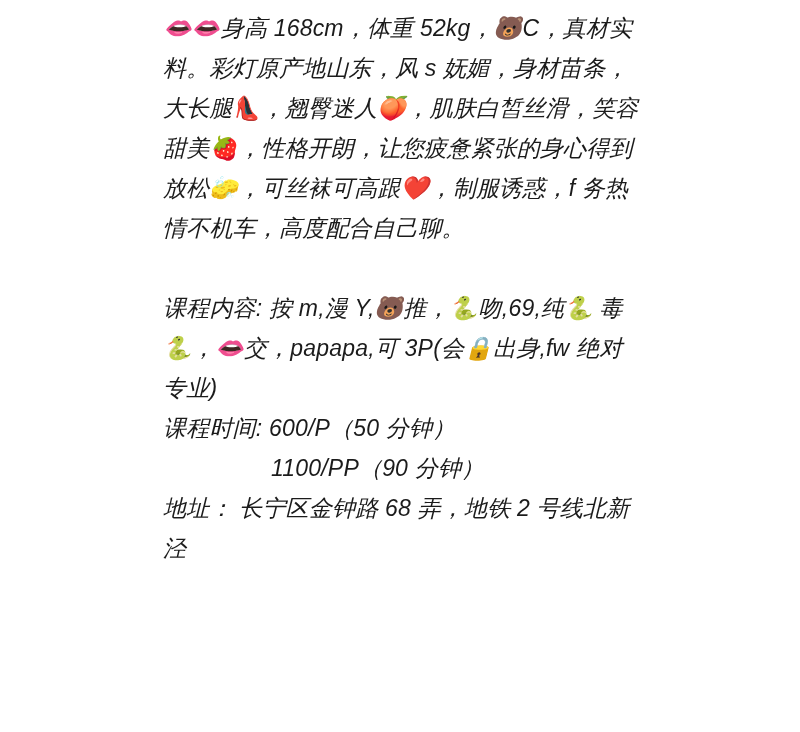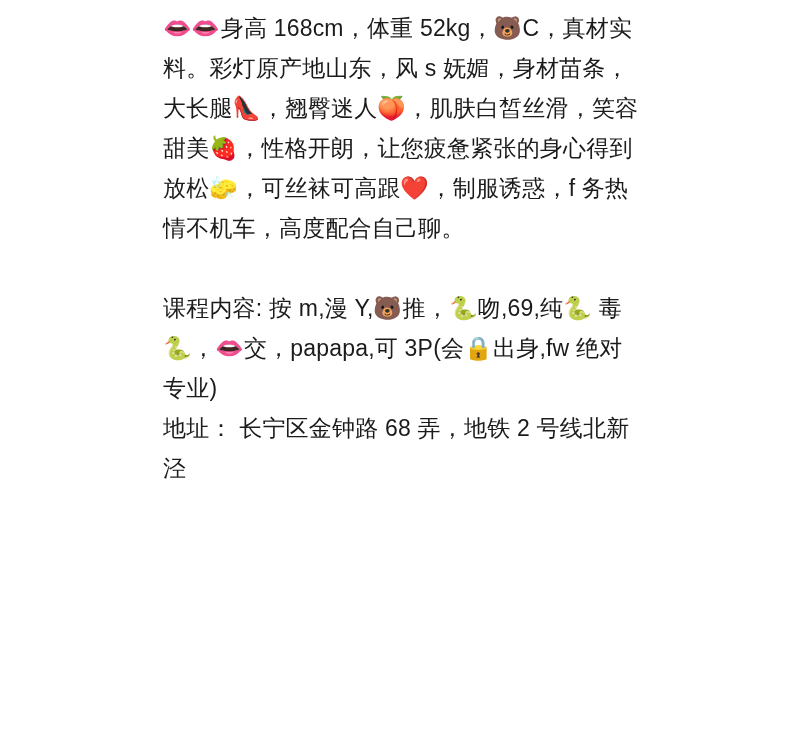--- a/index.html
+++ b/index.html
@@ -14,20 +14,21 @@
     color: #1b1b1b;
     overflow: hidden;
   }
   .page {
     position: relative;
     width: 800px;
     height: 732px;
     background: #ffffff;
     box-sizing: border-box;
     padding: 8px 160px 0 163px;
+    font-style: italic;
   }
   .block {
     font-size: 23px;
     line-height: 40px;
     letter-spacing: 0.2px;
     word-break: break-word;
   }
   .para {
     margin: 0;
   }
@@ -44,21 +45,23 @@
 <div class="page">
 
   <div class="block">
 
     <p class="para">👄👄身高 168cm，体重 52kg，🐻C，真材实料。彩灯原产地山东，风 s 妩媚，身材苗条，大长腿👠，翘臀迷人🍑，肌肤白皙丝滑，笑容甜美🍓，性格开朗，让您疲惫紧张的身心得到放松🧽，可丝袜可高跟❤️，制服诱惑，f 务热情不机车，高度配合自己聊。</p>
 
     <div class="gap"></div>
 
     <p class="para">课程内容: 按 m,漫 Y,🐻推，🐍吻,69,纯🐍 毒🐍，👄交，papapa,可 3P(会🔒出身,fw 绝对专业)</p>
 
+    <p class="para">课程时间: 600/P（50 分钟）</p>
 
+    <p class="para indent-line">1100/PP（90 分钟）</p>
 
     <p class="para">地址：  长宁区金钟路 68 弄，地铁 2 号线北新泾</p>
 
     <div class="gap"></div>
 
 
 
   </div>
 
 </div>

